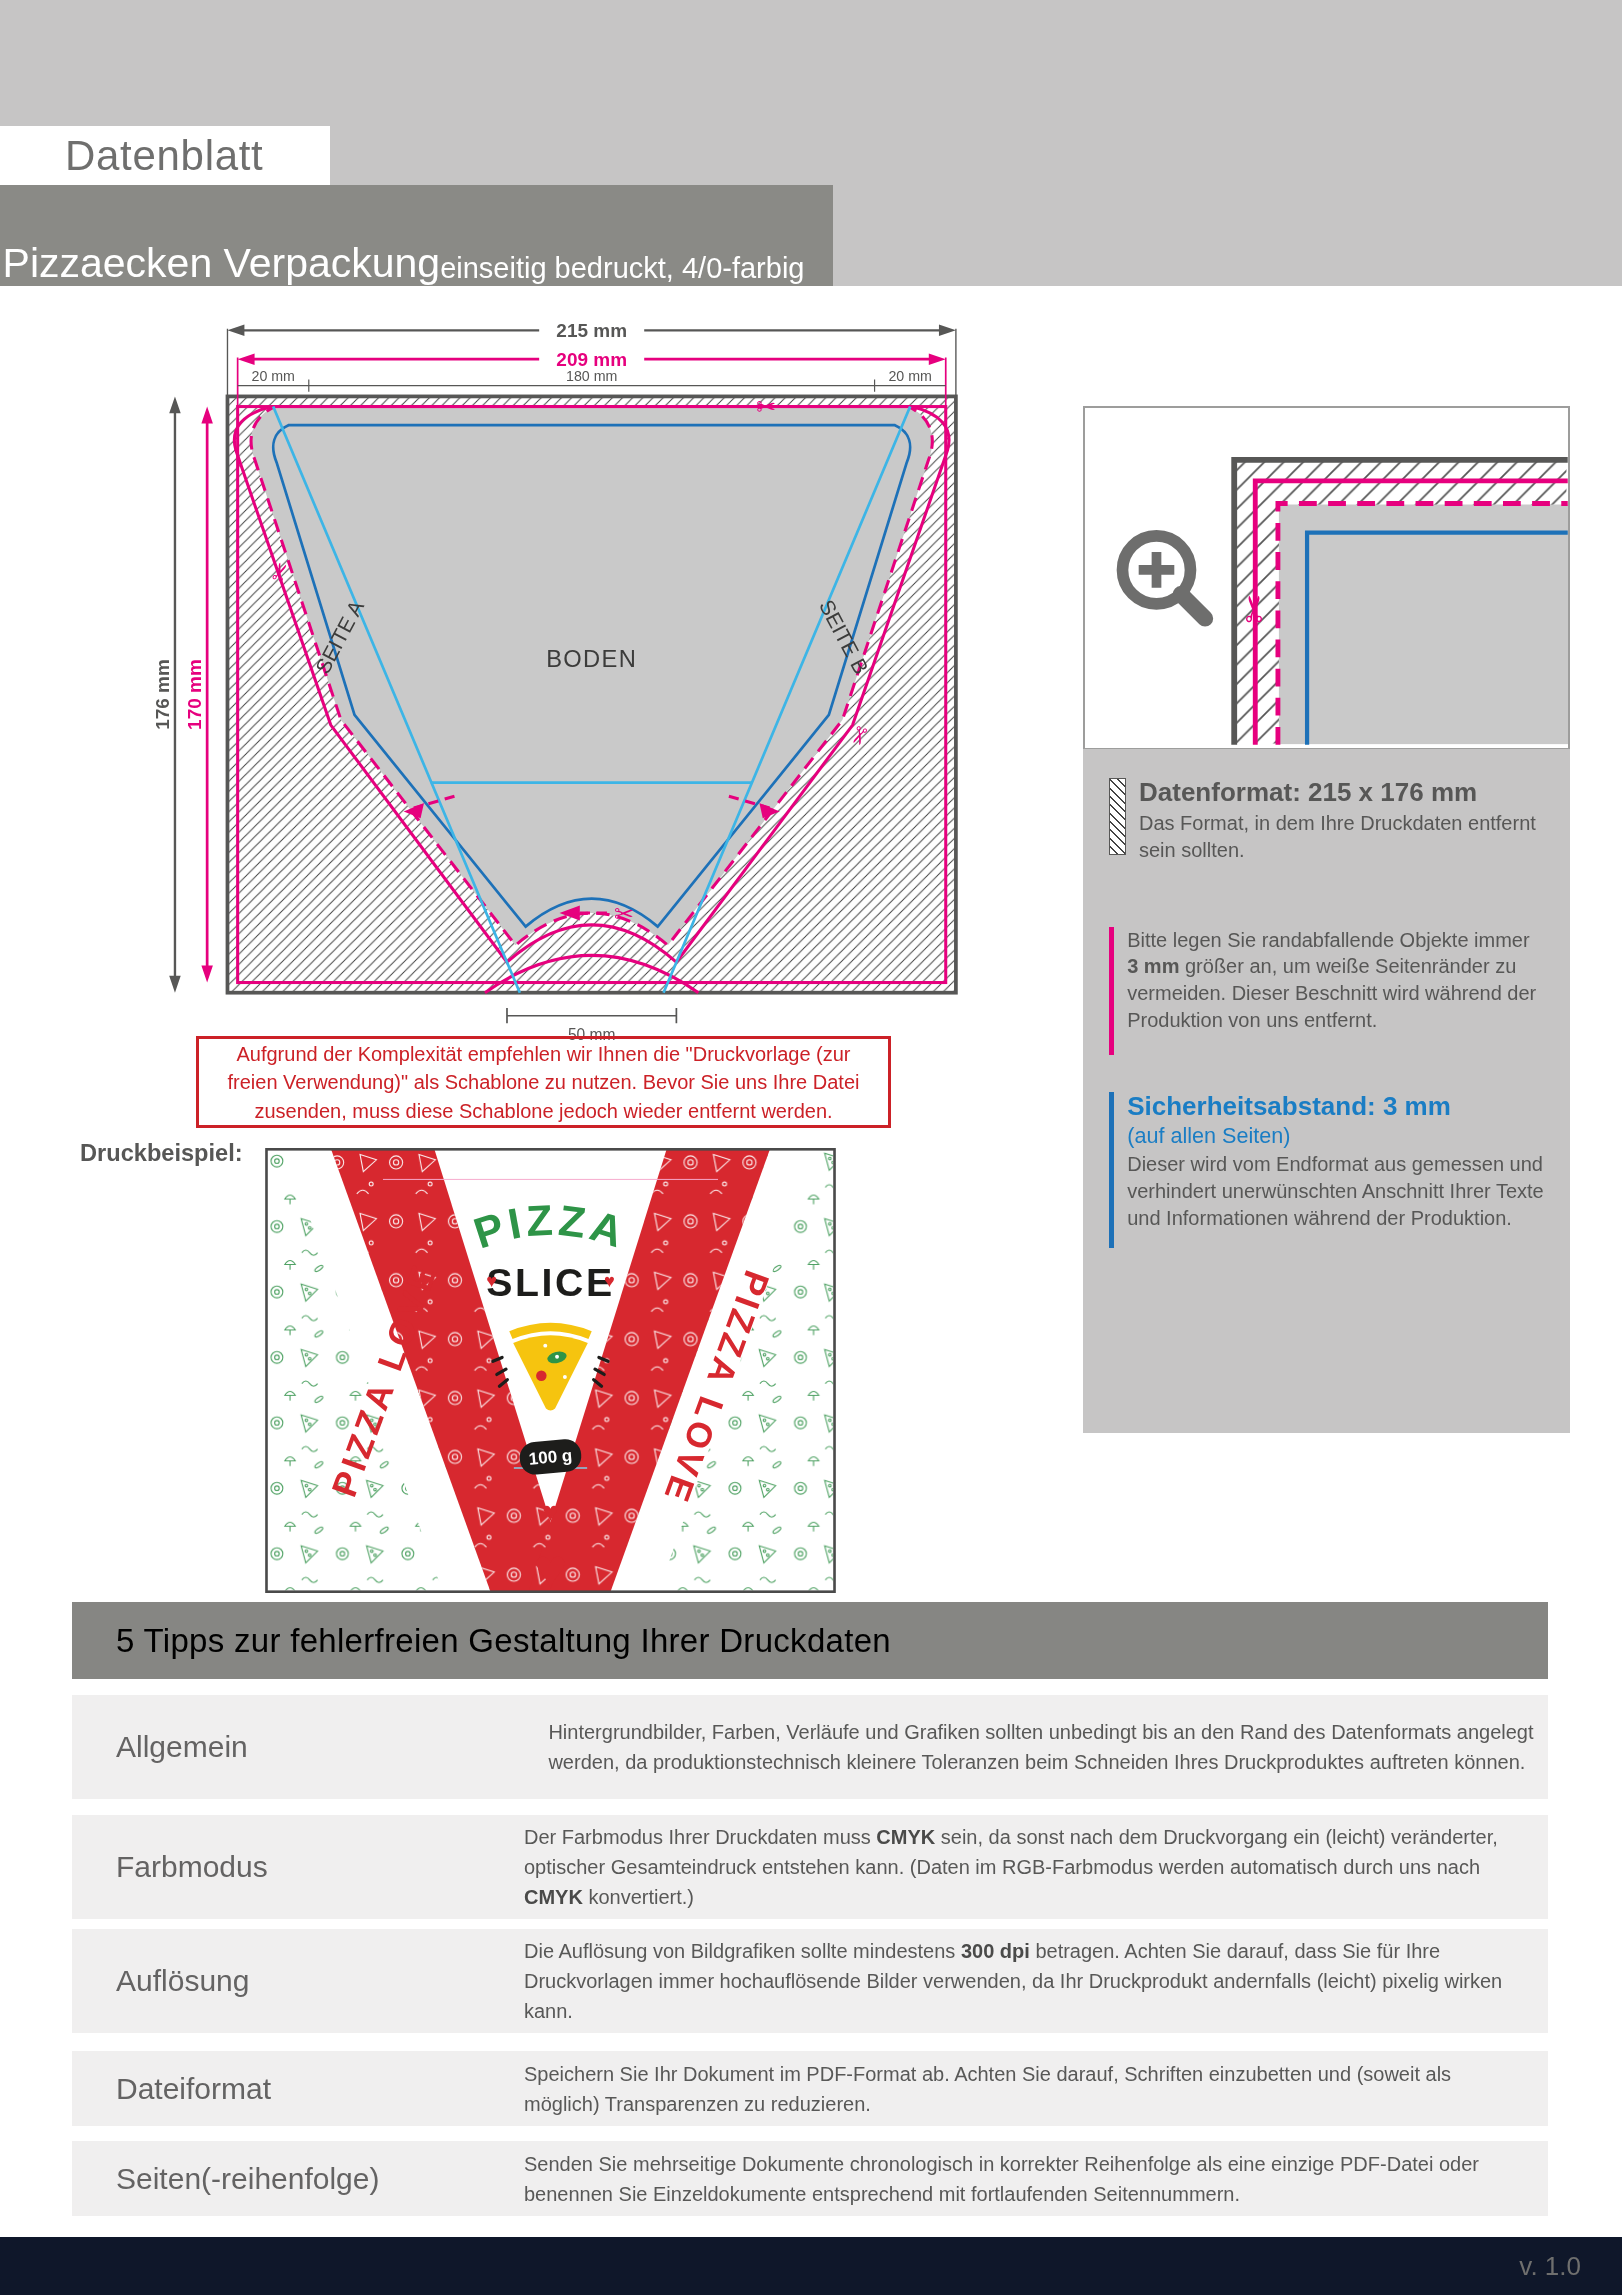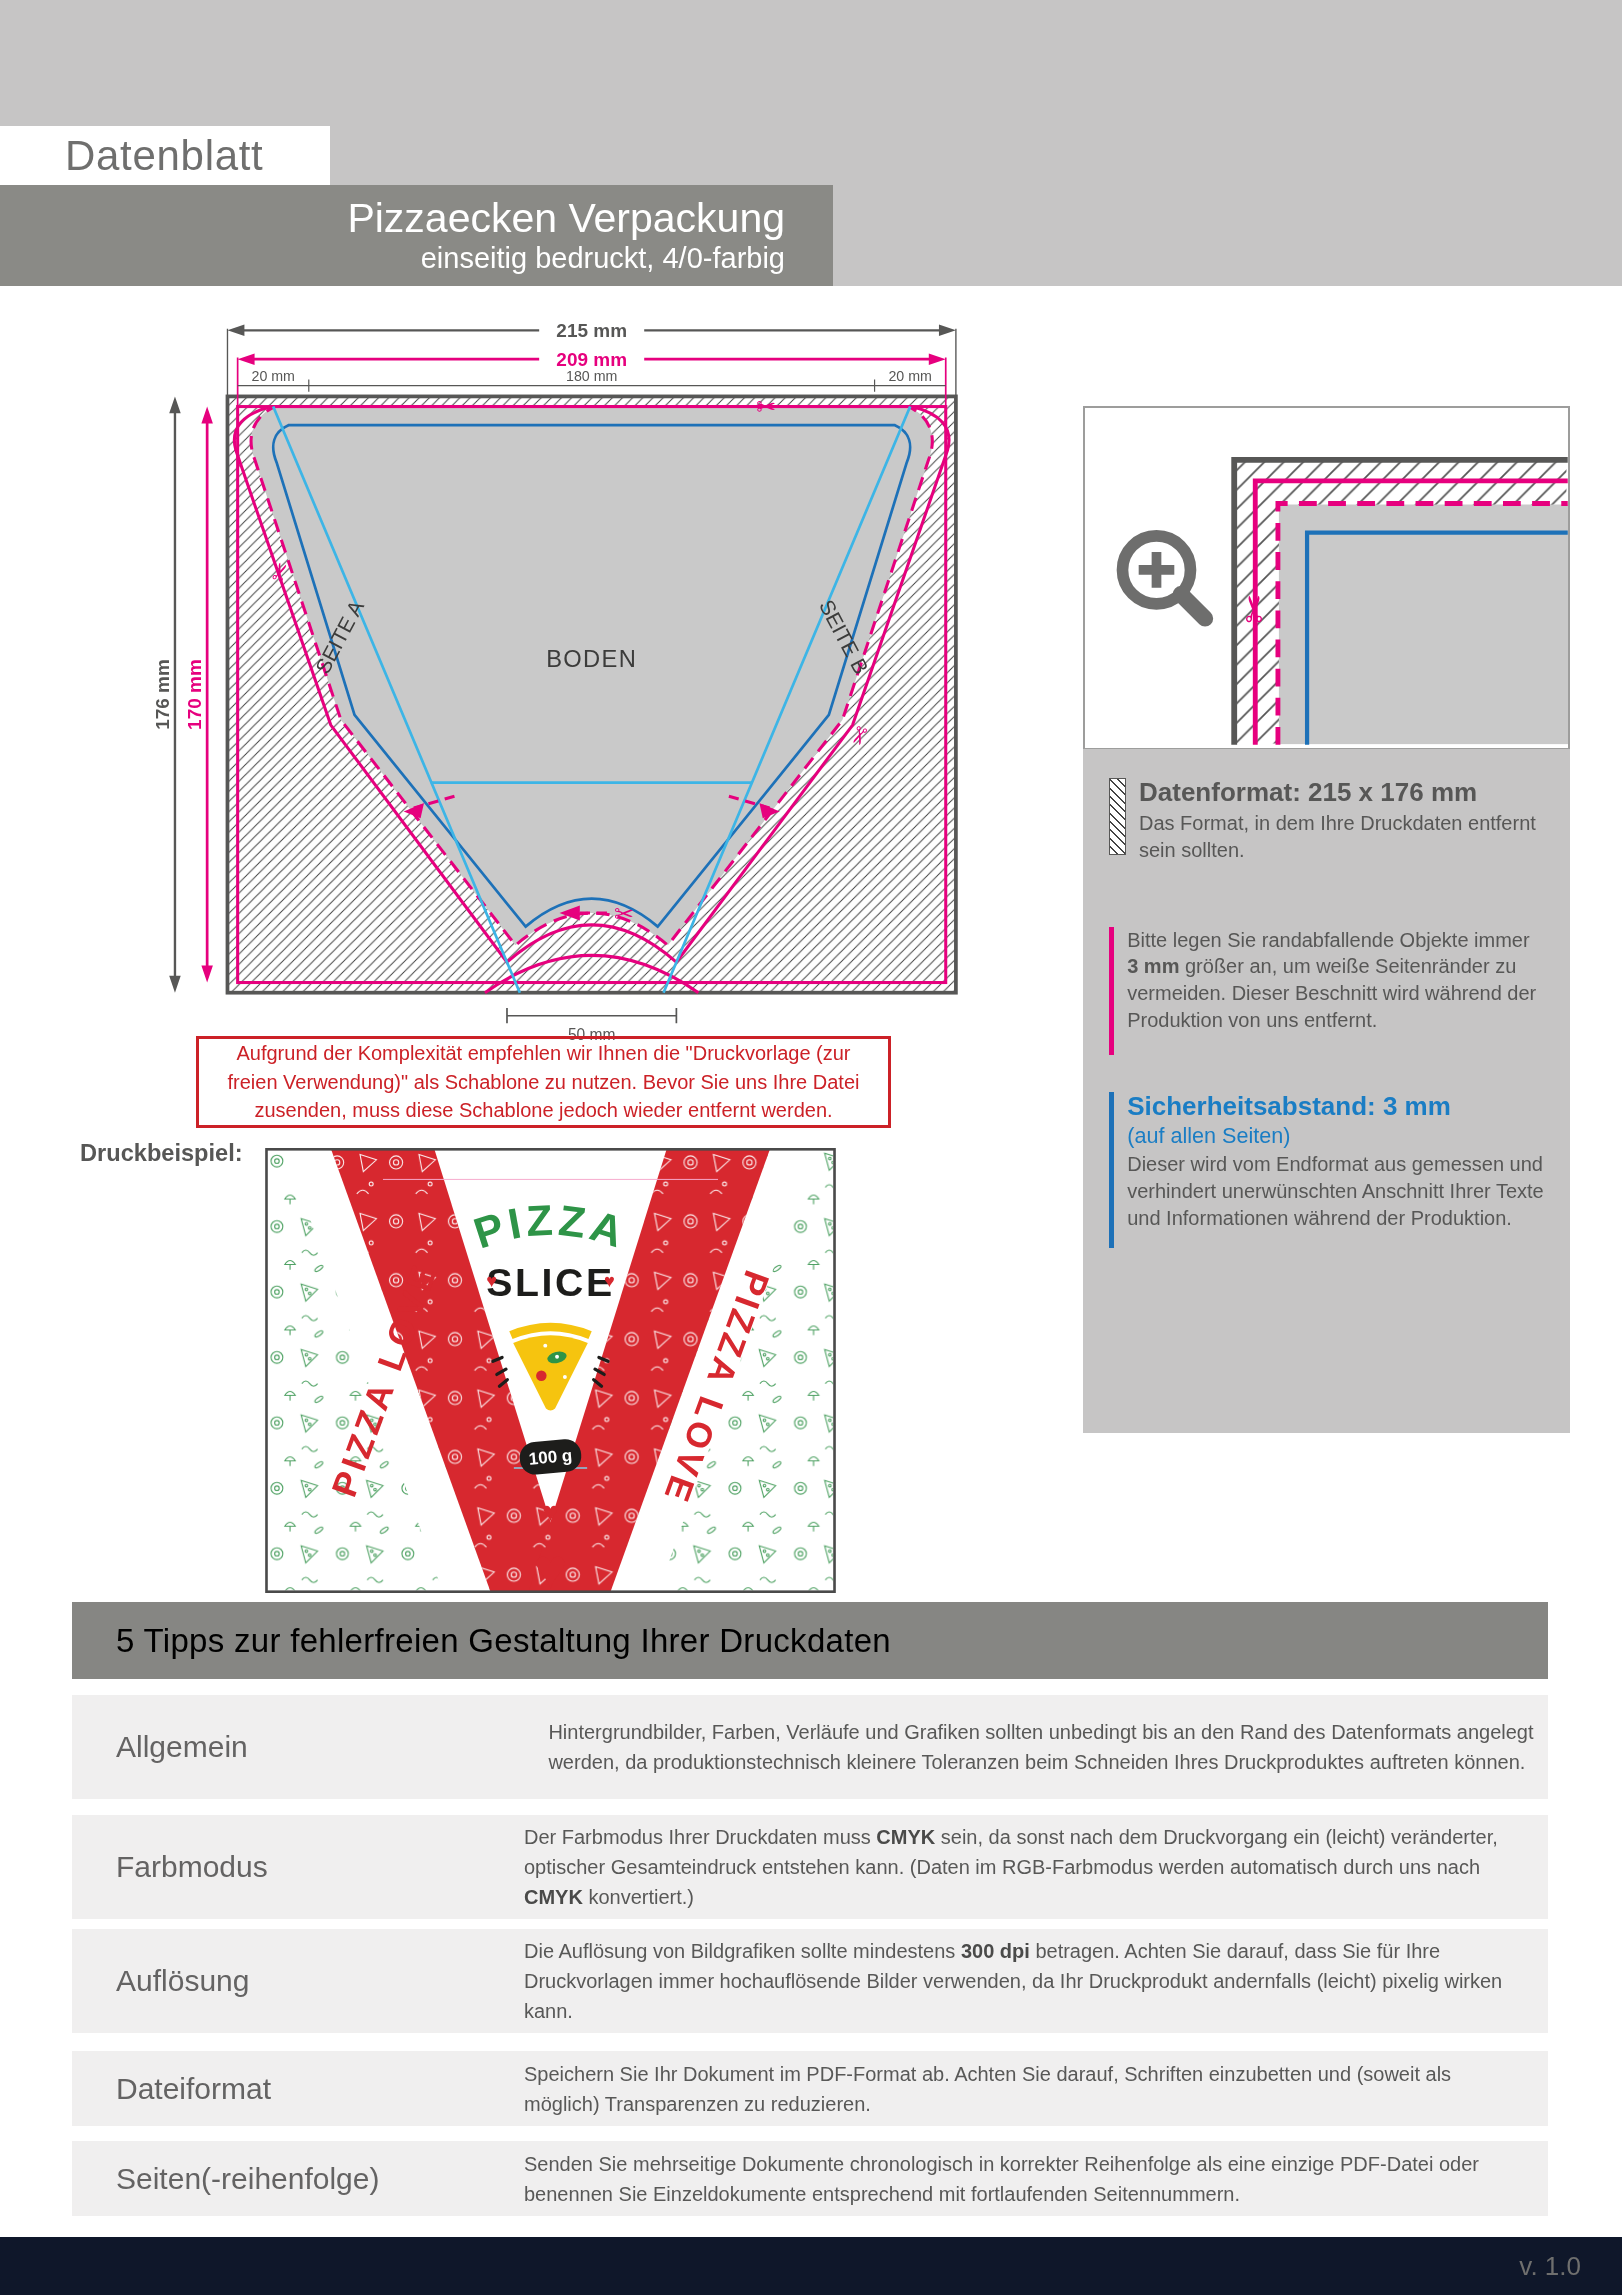--- a/index.html
+++ b/index.html
@@ -6,22 +6,22 @@
   .page{position:relative;width:1623px;height:2295px;background:#ffffff;overflow:hidden;
         font-family:"Liberation Sans", sans-serif;color:#575756;}
   .abs{position:absolute;}
 
   
   .bg-top{left:0;top:0;width:1623px;height:286px;background:#c6c5c5;}
   .sheet-label-box{left:0;top:126px;width:330px;height:60px;background:#ffffff;
       display:flex;align-items:center;padding-left:65px;box-sizing:border-box;}
   .sheet-label-box span{font-size:42px;color:#6f6f6e;letter-spacing:0.7px;}
   .title-band{left:0;top:185px;width:833px;height:101px;background:#8a8a86;
-      display:flex;flex-direction:column;justify-content:center;align-items:flex-end;
-      padding-right:48px;box-sizing:border-box;color:#ffffff;text-align:center;}
+      display:flex;flex-direction:row;justify-content:center;align-items:flex-end;
+      padding-right:26px;box-sizing:border-box;color:#ffffff;text-align:center;}
   .title-band .t1{font-size:41px;line-height:1.1;}
   .title-band .t2{font-size:29px;line-height:1.2;}
 
   
   .diagram-svg{left:136px;top:315px;width:847px;height:732px;}
 
   
   .corner-box{left:1083px;top:406px;width:487px;height:344px;background:#ffffff;
       border:2px solid #9d9d9c;box-sizing:border-box;}
   .corner-box svg{width:100%;height:100%;display:block;}
@@ -39,21 +39,21 @@
   .sw-blue{background:#1d71b8;height:156px;}
   .lg-title{font-size:26px;font-weight:bold;color:#575756;line-height:1.15;}
   .lg-title.magenta{color:#e6007e;}
   .lg-title.blue{color:#1a7dc4;}
   .lg-sub{font-size:21.6px;color:#1a7dc4;line-height:1.2;margin-top:1.3px;}
   .lg-body{font-size:20px;color:#575756;line-height:1.34;margin-top:2.6px;}
   .mt1{margin-top:2.6px;} .mt2{margin-top:63px;} .mt3{margin-top:77px;} .mt4{margin-top:37px;}
 
   
   .warning{left:196px;top:1036px;width:695px;height:92px;border:3.3px solid #cc2127;
-      box-sizing:border-box;display:flex;align-items:center;justify-content:center;
+      box-sizing:border-box;display:flex;align-items:flex-end;justify-content:center;
       text-align:center;color:#cc2127;font-size:20px;line-height:1.42;padding:0 22px;}
 
   .example-label{left:80px;top:1140px;font-size:23.6px;font-weight:bold;color:#575756;}
   .example-box{left:265px;top:1148px;width:571px;height:445px;}
 
   
   .tips-header{left:72px;top:1602px;width:1476px;height:77px;background:#868683;
       display:flex;align-items:center;padding-left:44px;box-sizing:border-box;}
   .tips-header span{color:#000000;font-size:33px;letter-spacing:0.3px;}
   .tip-row{left:72px;width:1476px;background:#f0efef;display:flex;align-items:center;box-sizing:border-box;}

